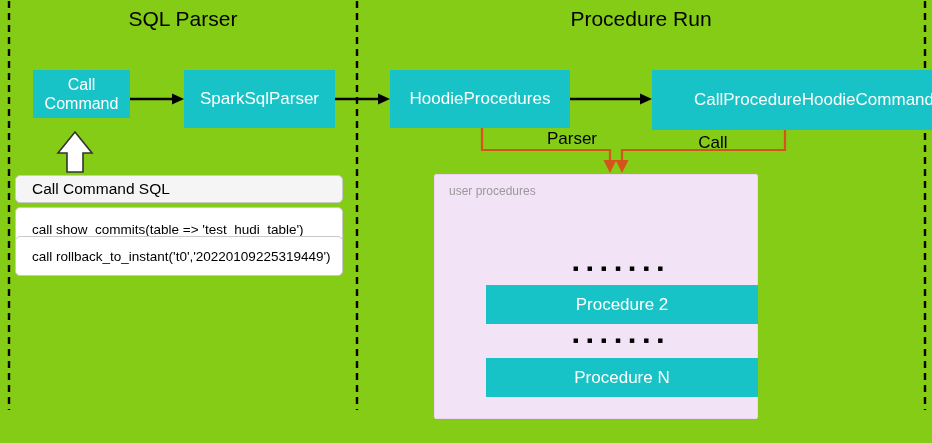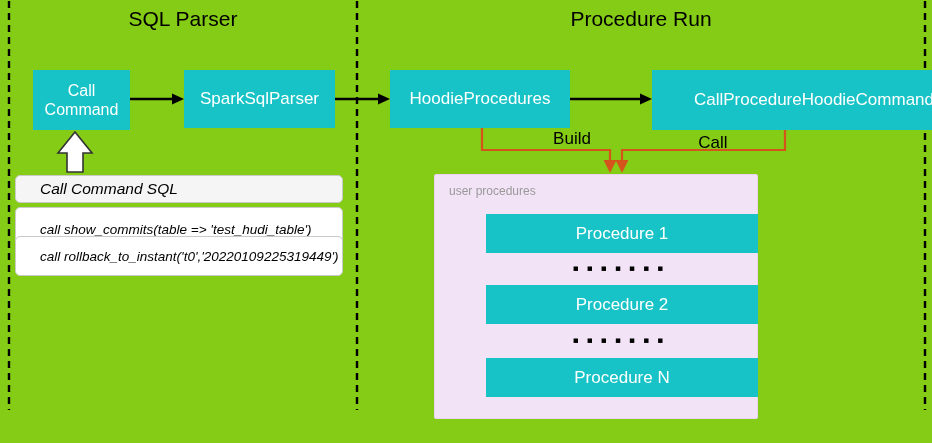--- a/index.html
+++ b/index.html
@@ -15,22 +15,22 @@
     background:#17C3C6;color:#fff;display:flex;align-items:center;justify-content:center;
     text-align:center;font-size:17px;line-height:1.2;
   }
   .conn-layer{position:absolute;left:0;top:0;width:932px;height:443px;}
   .edge-label{
     font-size:17px;color:#000;text-align:center;background:transparent;
   }
   .sql-row{
     position:absolute;left:15px;width:328px;box-sizing:border-box;
     border:1px solid #c9c9c9;border-radius:5px;background:#fff;
-    display:flex;align-items:center;padding:0 24px;font-size:13.5px;color:#000;
-    white-space:nowrap;overflow:hidden;font-style:italic;
+    display:flex;align-items:center;padding:0 16px;font-size:13.5px;color:#000;
+    white-space:nowrap;overflow:hidden;
   }
   .sql-header{background:#f5f5f5;font-size:15.5px;}
   .purple-panel{
     left:434px;top:174px;width:324px;height:245px;
     background:#F3E3F7;border:1px solid #EBD3F2;box-sizing:border-box;border-radius:2px;
   }
   .purple-label{
     position:absolute;left:14px;top:9px;font-size:12px;color:#999999;
   }
   .proc-box{
@@ -76,34 +76,33 @@
       <path d="M785,130 V150 H622 V162" fill="none" stroke="#D4541C" stroke-width="2.2"></path>
       <polygon points="622,173 615.5,160 628.5,160" fill="#D4541C"></polygon>
     </g>
 
     <path d="M75,132 L92,153 L83,153 L83,172 L67,172 L67,153 L58,153 Z" fill="#ffffff" stroke="#333" stroke-width="1.6" stroke-linejoin="miter"></path>
   </svg>
 
   <div class="abs section-title" style="left:9px;top:7px;width:348px;">SQL Parser</div>
   <div class="abs section-title" style="left:357px;top:7px;width:568px;text-align:center;">Procedure Run</div>
 
-  <div class="abs node" style="left:33px;top:70px;width:97px;height:60px;padding:0 6px;box-sizing:border-box;font-size:16px;">Call Command</div>
+  <div class="abs node" style="left:33px;top:70px;width:97px;height:48px;padding:0 6px;box-sizing:border-box;font-size:16px;">Call Command</div>
   <div class="abs node" style="left:390px;top:70px;width:180px;height:58px;">HoodieProcedures</div>
   <div class="abs node" style="left:184px;top:70px;width:151px;height:58px;">SparkSqlParser</div>
   <div class="abs node" style="left:652px;top:70px;width:268px;height:60px;padding-left:28px;">CallProcedureHoodieCommand</div>
 
-  <div class="abs edge-label" style="left:537px;top:129px;width:70px;">Build</div>
+  <div class="abs edge-label" style="left:537px;top:129px;width:70px;">Parser</div>
   <div class="abs edge-label" style="left:678px;top:133px;width:70px;">Call</div>
 
   <div class="sql-row sql-header" style="top:175px;height:28px;">Call Command SQL</div>
   <div class="sql-row" style="top:207px;height:44px;">call show_commits(table =&gt; 'test_hudi_table')</div>
   <div class="sql-row" style="top:236px;height:40px;">call rollback_to_instant('t0','20220109225319449')</div>
 
   <div class="abs purple-panel">
     <div class="purple-label">user procedures</div>
-    <div class="proc-box" style="top:39px;">Procedure 1</div>
     <div class="dots" style="top:88px;">▪▪▪▪▪▪▪</div>
     <div class="proc-box" style="top:110px;">Procedure 2</div>
     <div class="dots" style="top:160px;">▪▪▪▪▪▪▪</div>
     <div class="proc-box" style="top:183px;">Procedure N</div>
   </div>
 
 </div>
 
 </body></html>

